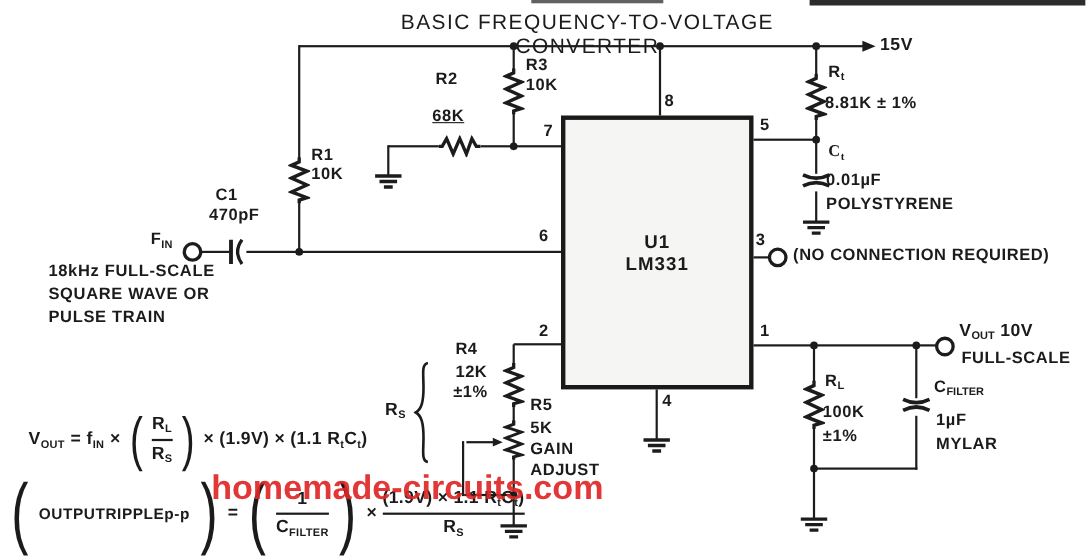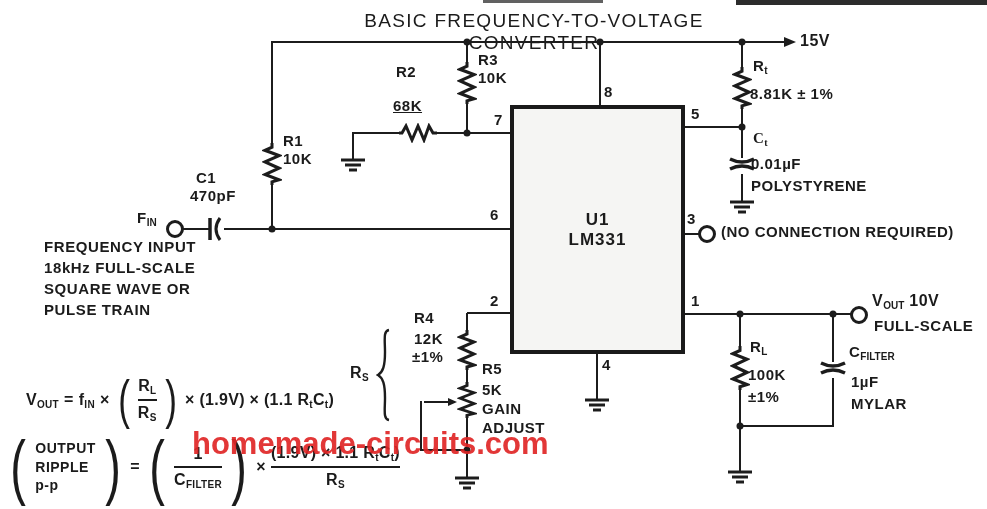--- a/index.html
+++ b/index.html
@@ -22,21 +22,21 @@
       background:#f5f5f3;display:flex;flex-direction:column;align-items:center;justify-content:center;}
   .ic div{font-size:17px;font-weight:700;letter-spacing:1px;}
   .formula{position:absolute;display:flex;align-items:center;gap:5px;
            font-size:16px;font-weight:700;letter-spacing:.3px;white-space:nowrap;}
   .formula sub{font-size:10px;vertical-align:-3px;}
   .bigp{font-weight:400;line-height:.85;transform:scaleX(.65);}
   .p52{font-size:54px;}
   .p72{font-size:72px;}
   .frac{display:inline-flex;flex-direction:column;align-items:center;gap:3px;}
   .frac .bar{align-self:stretch;height:2px;background:#1b1b1b;}
-  .stack{display:flex;flex-direction:column;font-size:14px;line-height:1.35;letter-spacing:.5px;}
+  .stack{display:flex;flex-direction:row;font-size:14px;line-height:1.35;letter-spacing:.5px;}
   .watermark{position:absolute;left:192px;top:426px;font-size:31px;font-weight:800;
              color:rgba(223,38,38,.92);letter-spacing:0;z-index:5;}
   .artifact{position:absolute;background:#2c2c2c;}
   .desc{position:absolute;left:44px;top:236px;font-size:15px;font-weight:700;letter-spacing:.6px;line-height:21px;}
 </style>
 </head>
 <body>
 
 <div class="stage">
 
@@ -187,21 +187,20 @@
   <div class="lbl" style="left:753px;top:130px;font-family:Liberation Serif, serif;"><span>C</span><sub>t</sub></div>
   <div class="lbl" style="left:751px;top:156px;">0.01µF</div>
   <div class="lbl" style="left:751px;top:178px;">POLYSTYRENE</div>
 
   <div class="lbl" style="left:196px;top:170px;">C1</div>
   <div class="lbl" style="left:190px;top:188px;text-align:center;">470pF</div>
 
   <div class="lbl" style="left:137px;top:210px;"><span>F</span><sub>IN</sub></div>
 
   <div class="desc">
-    <div>FREQUENCY INPUT</div>
     <div>18kHz FULL-SCALE</div>
     <div>SQUARE WAVE OR</div>
     <div>PULSE TRAIN</div>
   </div>
 
   <div class="lbl" style="left:800px;top:32px;font-size:16px;">15V</div>
 
   <div class="lbl" style="left:721px;top:224px;">(NO CONNECTION REQUIRED)</div>
 
   <div class="lbl" style="left:872px;top:292px;font-size:16px;"><span>V</span><sub>OUT</sub>&nbsp;<span>10V</span></div>

